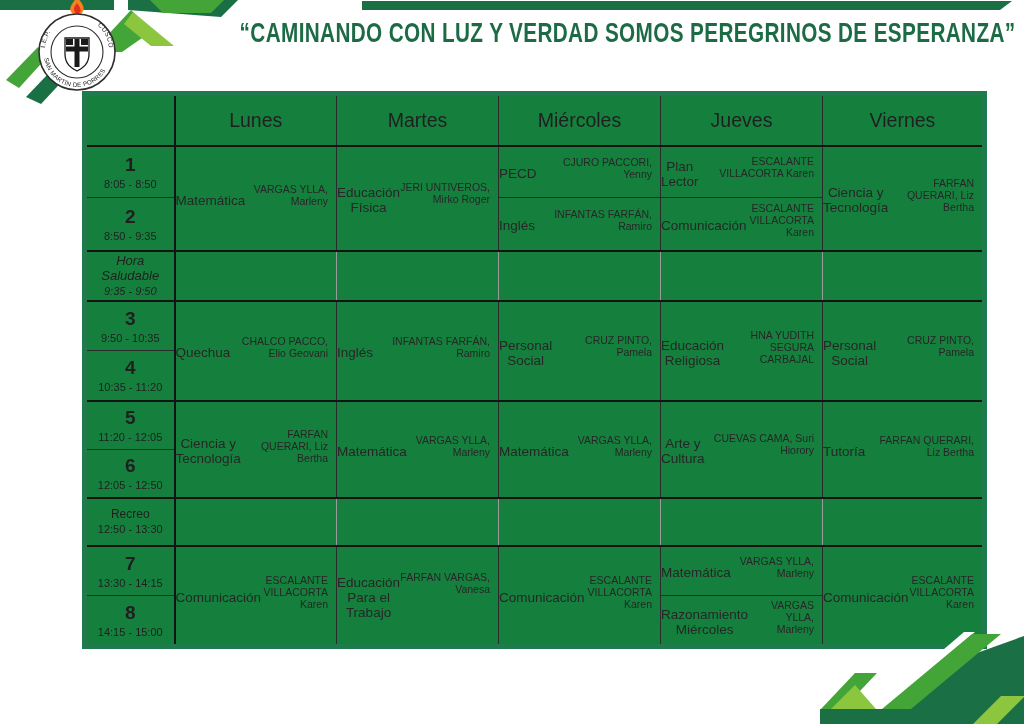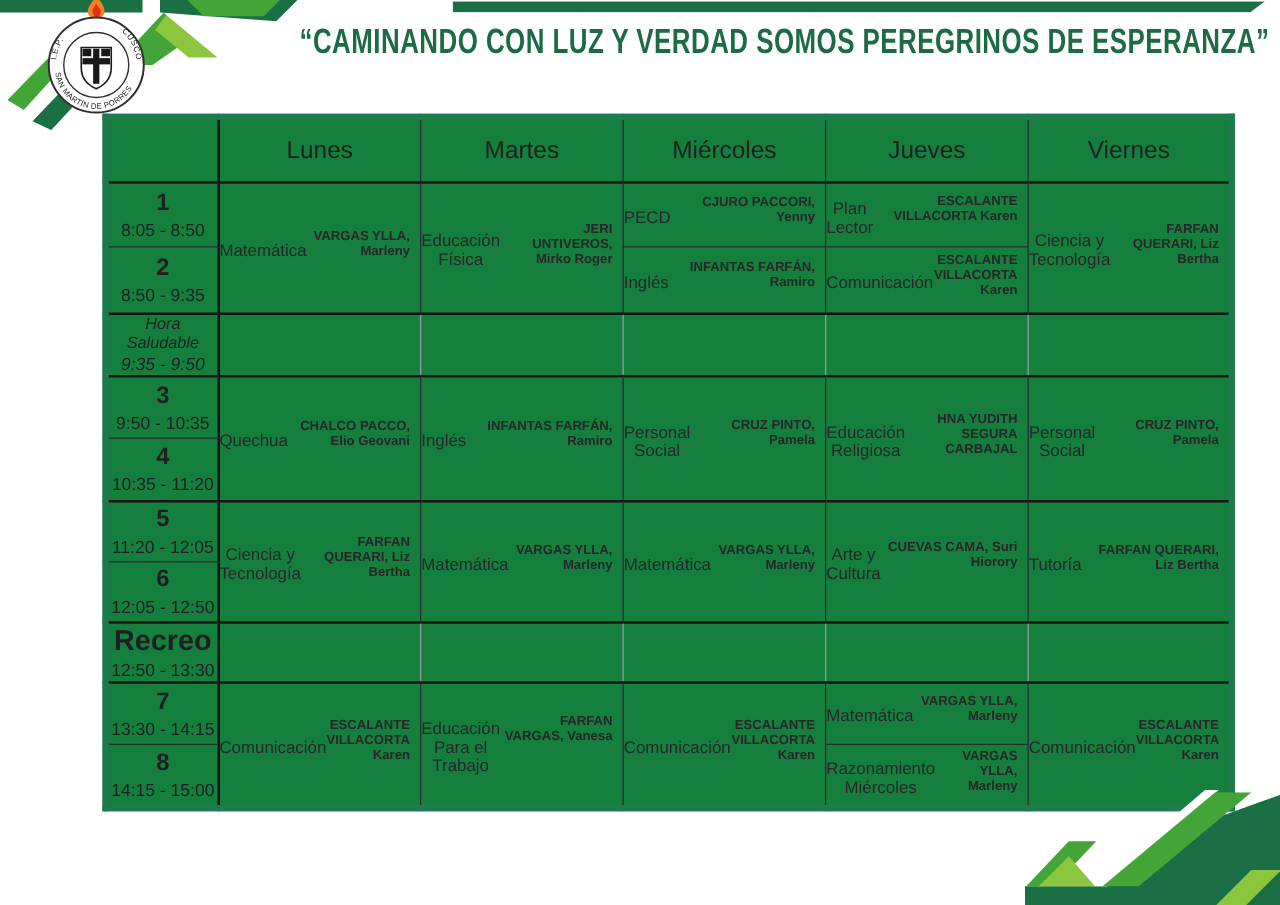--- a/index.html
+++ b/index.html
@@ -19,27 +19,27 @@
             border:5px solid #1f7a4d;background:#15803d;}
   #schedule td,#schedule th{border:1.6px solid #2b2b2b;padding:0;vertical-align:middle;}
   #schedule col.c-time{width:90px;}
   #schedule col.c-day{width:162px;}
   #schedule tr.sub > td{border-top:1px solid #979797;}
   #schedule tr.block > td{border-top:2px solid #141414;}
   #schedule td.time-col{border-right:2.4px solid #141414;text-align:center;}
   #schedule th{font-weight:normal;font-size:19.5px;color:#1f1f1f;}
   #schedule tr.break td.empty{border-left-color:#9a9a9a;border-right-color:#9a9a9a;}
   .pnum{font-size:19px;font-weight:bold;line-height:1.15;}
-  .ptime{font-size:14px;margin-top:2px;}
+  .ptime{font-size:11px;margin-top:2px;}
   .plabel-small{font-size:13px;line-height:1.15;}
-  .plabel-recreo{font-size:23px;font-weight:bold;line-height:1.15;}
+  .plabel-recreo{font-size:12px;font-weight:normal;line-height:1.15;}
   .cellbox{height:100%;display:flex;}
   .subject{flex:1;display:flex;align-items:center;justify-content:center;
            font-size:13.5px;color:#262626;text-align:center;padding-top:4px;}
-  .teacher{text-align:right;padding:0 8px 7px 0;font-size:10.5px;font-weight:bold;color:#262626;}
+  .teacher{text-align:right;padding:0 8px 7px 0;font-size:10.5px;font-weight:normal;color:#262626;}
 
   
   #page-title{position:absolute;left:82px;top:662px;font-size:27px;color:#2e9858;letter-spacing:.5px;}
   #decor-br{position:absolute;right:0;bottom:0;width:300px;height:124px;}
 </style>
 </head>
 <body>
 
 <div id="page">
 

